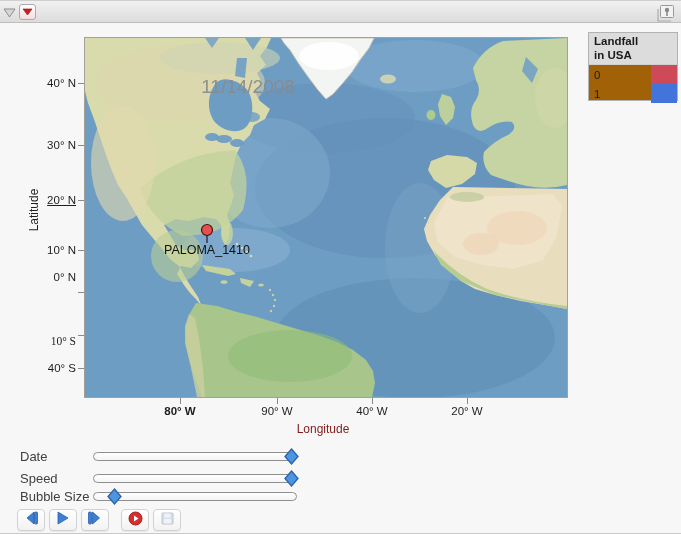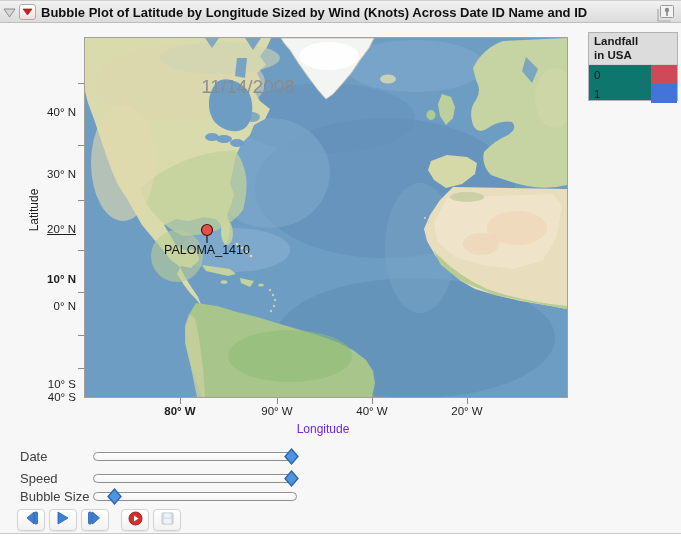--- a/index.html
+++ b/index.html
@@ -24,28 +24,28 @@
   }
   .title-text{
     left:41px;top:0;height:23px;line-height:23px;
     font-size:13px;font-weight:bold;color:#101010;white-space:nowrap;
   }
   .pin-btn{left:654px;top:2px;width:23px;height:20px;}
   
   .map-frame{left:84px;top:37px;width:482px;height:359px;border:1px solid #A3A09A;}
   
   .ytick{left:78px;width:6px;height:1px;background:#8A8A8A;}
-  .ytick-label{left:22px;width:54px;text-align:right;font-size:11.5px;color:#1E1E1E;transform:translateY(-50%);margin-top:29px;}
+  .ytick-label{left:22px;width:54px;text-align:right;font-size:11.5px;color:#1E1E1E;transform:translateY(-50%);}
   .xtick{top:398px;width:1px;height:6px;background:#8A8A8A;}
   .xtick-label{top:405px;font-size:11.5px;color:#1E1E1E;transform:translateX(-50%);}
   .y-axis-title{left:34px;top:210px;font-size:12px;color:#1E1E1E;transform:translate(-50%,-50%) rotate(-90deg);white-space:nowrap;}
-  .x-axis-title{left:323px;top:422px;font-size:12px;color:#6d28d9;transform:translateX(-50%);}
+  .x-axis-title{left:323px;top:422px;font-size:12px;color:#7f1d1d;transform:translateX(-50%);}
   
   .legend{
-    left:588px;top:32px;width:90px;height:69px;background:#0f766e;
+    left:588px;top:32px;width:90px;height:69px;background:#a16207;
     border:1px solid #B2B2B2;box-sizing:border-box;font-size:11.5px;color:#1A1A1A;
   }
   .legend-header{height:30px;background:#DCDCDC;font-weight:bold;padding:1px 0 0 5px;line-height:14px;border-bottom:1px solid #D0D0D0;}
   .legend-row{display:flex;height:19px;align-items:center;}
   .legend-row .lbl{flex:1;padding-left:5px;}
   .legend-row .swatch{width:26px;height:19px;margin-left:1px;}
   
   .slider-label{left:20px;font-size:13px;color:#404040;white-space:nowrap;}
   .slider-track{
     left:93px;width:204px;height:9px;border:1px solid #8F8F8F;border-radius:5px;
@@ -69,21 +69,20 @@
 
   <div class="abs titlebar">
     <svg class="abs disclosure" width="13" height="10">
       <polygon points="1,1 12,1 6.5,9" fill="#D6D6D6" stroke="#8C8C8C" stroke-width="1"></polygon>
     </svg>
     <div class="abs redtri-btn">
       <svg width="11" height="8">
         <polygon points="1,1 10,1 5.5,7" fill="#CE2020" stroke="#8F1212" stroke-width="0.6"></polygon>
       </svg>
     </div>
-    <div class="abs title-text">Bubble Plot of Latitude by Longitude Sized by Wind (Knots) Across Date ID Name and ID</div>
     <svg class="abs pin-btn" width="23" height="20">
       <path d="M4,6 L4,18 L17,18" fill="none" stroke="#ABABAB" stroke-width="1.2"></path>
       <rect x="6.5" y="2.5" width="13" height="12" rx="1" fill="#F2F2F2" stroke="#9A9A9A"></rect>
       <circle cx="13" cy="7" r="2.2" fill="#8A8A8A"></circle>
       <rect x="12.2" y="8.5" width="1.6" height="4.5" fill="#8A8A8A"></rect>
     </svg>
   </div>
 
   <div class="abs map-frame">
     <svg width="482" height="359" viewBox="0 0 482 359">
@@ -165,25 +164,25 @@
   </div>
 
   <div id="y-ticks">
       <div class="abs ytick" style="top: 83px;"></div>
       <div class="abs ytick-label" style="top: 83px;">40° N</div>
       <div class="abs ytick" style="top: 145px;"></div>
       <div class="abs ytick-label" style="top: 145px;">30° N</div>
       <div class="abs ytick" style="top: 200px;"></div>
       <div class="abs ytick-label" style="top: 200px; text-decoration: underline;">20° N</div>
       <div class="abs ytick" style="top: 250px;"></div>
-      <div class="abs ytick-label" style="top: 250px; font-weight: bold;">10° N</div>
+      <div class="abs ytick-label" style="top: 250px;">10° N</div>
       <div class="abs ytick" style="top: 292px;"></div>
       <div class="abs ytick-label" style="top: 277px;">0° N</div>
       <div class="abs ytick" style="top: 335px;"></div>
-      <div class="abs ytick-label" style="top: 355px;">10° S</div>
+      <div class="abs ytick-label" style="top: 341px; font-family: Liberation Serif, serif;">10° S</div>
       <div class="abs ytick" style="top: 368px;"></div>
       <div class="abs ytick-label" style="top: 368px;">40° S</div>
     </div>
   <div id="x-ticks">
       <div class="abs xtick" style="left: 180px;"></div>
       <div class="abs xtick-label" style="left: 180px; font-weight: bold;">80° W</div>
       <div class="abs xtick" style="left: 277px;"></div>
       <div class="abs xtick-label" style="left: 277px;">90° W</div>
       <div class="abs xtick" style="left: 372px;"></div>
       <div class="abs xtick-label" style="left: 372px;">40° W</div>

